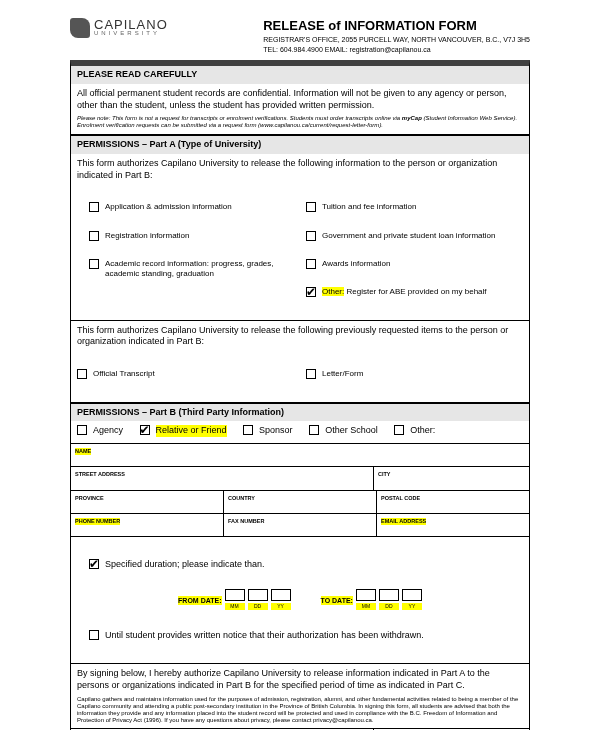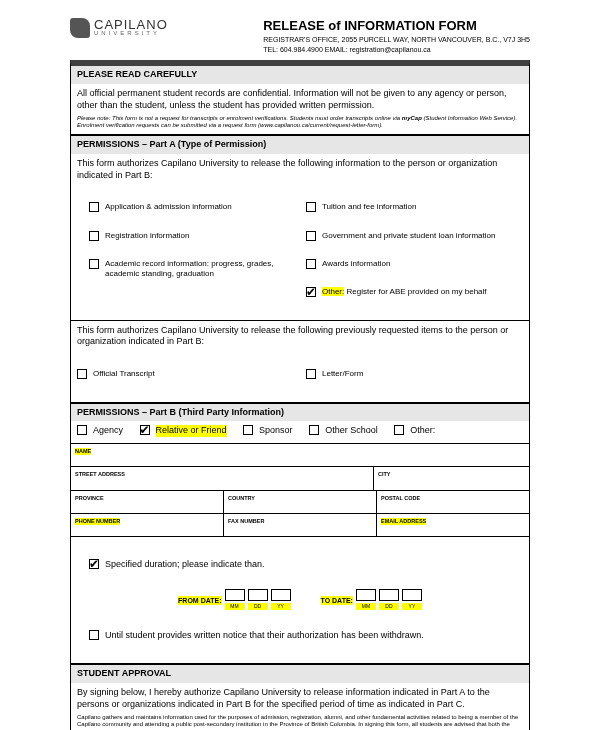--- a/index.html
+++ b/index.html
@@ -62,21 +62,21 @@
   </div>
 
   <div class="section-head" style="border-top:6px solid #404040">PLEASE READ CAREFULLY</div>
   <div class="box">
     <div style="font-size:9px">All official permanent student records are confidential. Information will not be given to any agency or person, other than the student, unless the student has provided written permission.</div>
     <div class="small" style="margin-top:3px">
       <span>Please note: This form is not a request for transcripts or enrolment verifications. Students must order transcripts online via </span><b>myCap</b><span> (Student Information Web Service). Enrolment verification requests can be submitted via a request form (</span><a>www.capilanou.ca/current/request-letter-form</a><span>).</span>
     </div>
   </div>
 
-  <div class="section-head">PERMISSIONS – Part A (Type of Permission)</div>
+  <div class="section-head">PERMISSIONS – Part A (Type of University)</div>
   <div class="box">
     <div style="font-size:9px;margin-bottom:3px">This form authorizes Capilano University to release the following information to the person or organization indicated in Part B:</div>
     <div class="row">
       <div class="col" style="padding-left:12px">
         <div class="perm-row">
             <span class="chk"></span>
             <span class="lbl">Application &amp; admission information</span>
           </div>
         <div class="perm-row">
             <span class="chk"></span>
@@ -188,21 +188,20 @@
           <div class="date-col"><div class="date-box"></div><span class="date-lbl">YY</span></div>
         </div>
       </div>
     </div>
     <div class="perm-row" style="padding-left:12px;font-size:9px">
         <span class="chk"></span>
         <span>Until student provides written notice that their authorization has been withdrawn.</span>
       </div>
   </div>
 
-  <div class="section-head">STUDENT APPROVAL</div>
   <div class="box">
     <div style="font-size:9px">By signing below, I hereby authorize Capilano University to release information indicated in Part A to the persons or organizations indicated in Part B for the specified period of time as indicated in Part C.</div>
     <div class="tiny" style="margin-top:4px">
       <span>Capilano gathers and maintains information used for the purposes of admission, registration, alumni, and other fundamental activities related to being a member of the Capilano community and attending a public post-secondary institution in the Province of British Columbia. In signing this form, all students are advised that both the information they provide and any information placed into the student record will be protected and used in compliance with the B.C. Freedom of Information and Protection of Privacy Act (1996). If you have any questions about privacy, please contact </span><a>privacy@capilanou.ca</a>.
     </div>
   </div>
   <div class="field-row">
     <div class="field-cell" style="flex:2"><span class="field-label hl">STUDENT NAME</span></div>
     <div class="field-cell"><span class="field-label hl">STUDENT NUMBER</span></div>
   </div>

